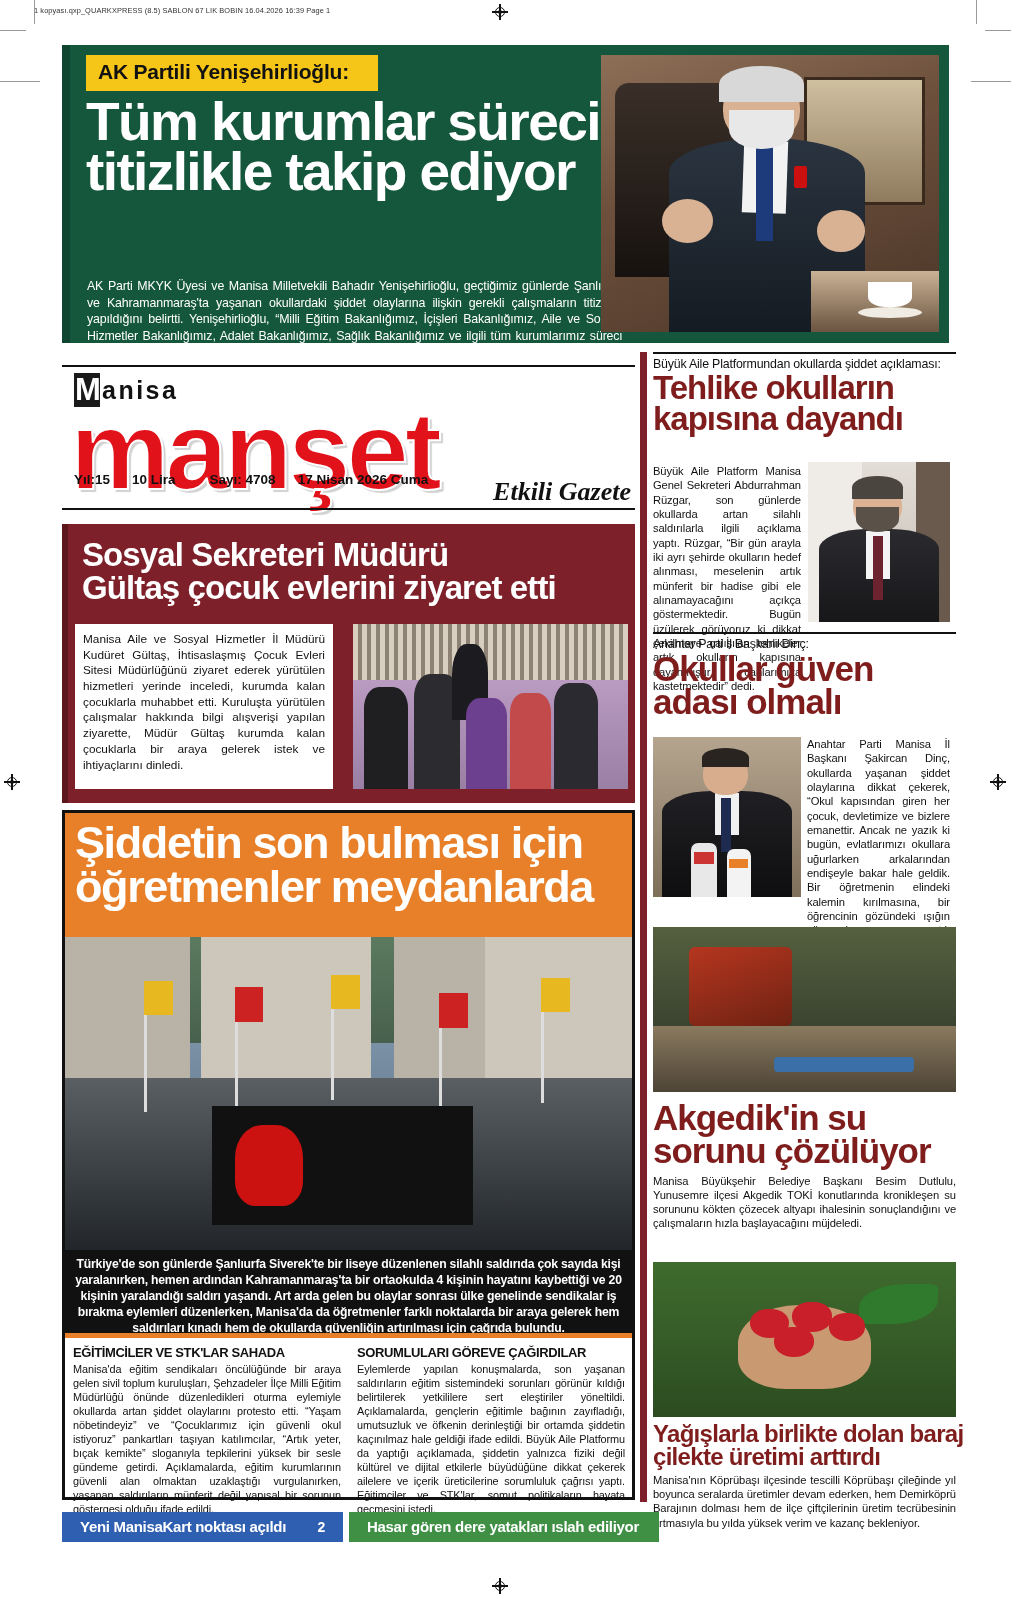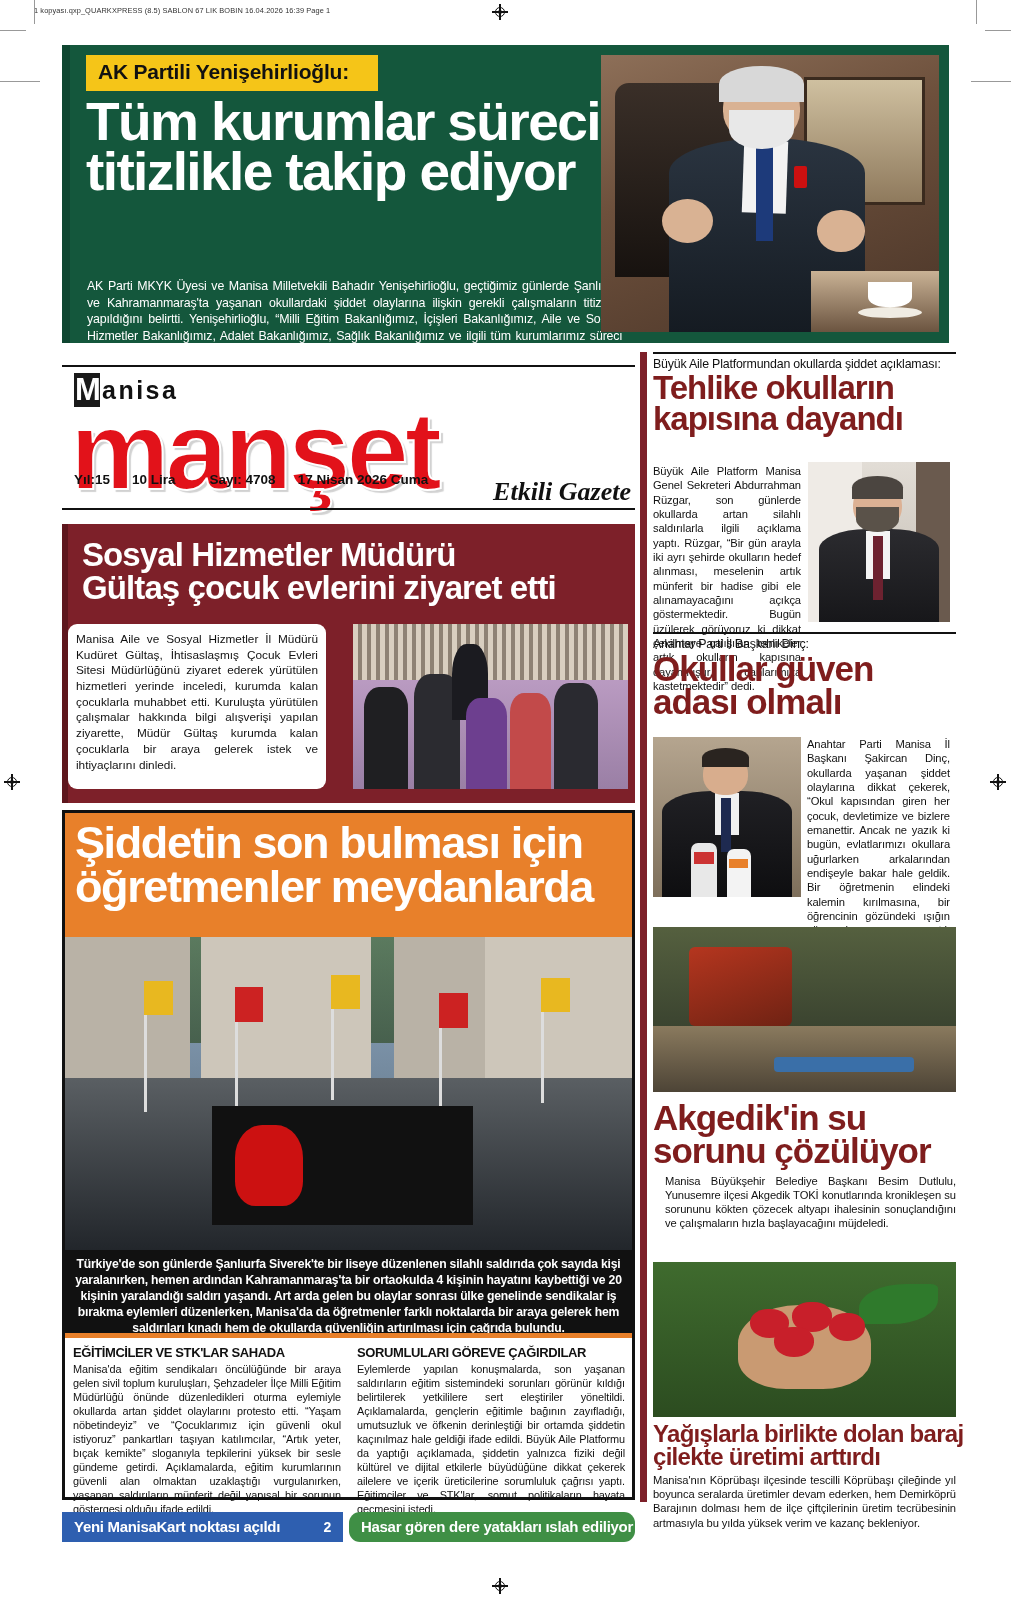--- a/index.html
+++ b/index.html
@@ -125,40 +125,40 @@
 
   
   #ap-block { position:absolute; left:6px; top:280px; width:303px; }
   #ap-rule { width:303px; height:2px; background:#111; }
   #ap-photo { position:absolute; left:6px; top:385px; width:148px; height:160px; overflow:hidden; background:#2b2b2b; }
   #ap-body { position:absolute; left:160px; top:385px; width:143px; }
 
   
   #ak-photo { position:absolute; left:6px; top:575px; width:303px; height:165px; overflow:hidden; }
   #ak-block { position:absolute; left:6px; top:748px; width:303px; }
-  #ak-body { margin-top:6px;margin-left:12px; }
+  #ak-body { margin-top:6px; }
 
   
   #cl-photo { position:absolute; left:6px; top:910px; width:303px; height:155px; overflow:hidden; }
   #cl-block { position:absolute; left:6px; top:1070px; width:303px; }
 
   
   #social-story {
     position:absolute; left:62px; top:524px; width:573px; height:279px;
     background:#7d2029; border-left:6px solid #5e161d;
   }
   #social-head {
     position:absolute; left:14px; top:14px; width:550px;
     color:#fff; font-weight:bold; font-size:33px; line-height:1.0; letter-spacing:-.9px;
   }
   #social-head span { display:block; white-space:nowrap; }
   #social-body {
-    position:absolute; left:0; top:100px; width:258px; height:165px;
+    position:absolute; left:7px; top:100px; width:258px; height:165px;
     background:#fff; color:#111;
-    font-size:11.8px; line-height:1.33; padding:8px 8px 6px 8px; text-align:justify;border-radius:9px;
+    font-size:11.8px; line-height:1.33; padding:8px 8px 6px 8px; text-align:justify;
   }
   #social-photo {
     position:absolute; left:285px; top:100px; width:275px; height:165px; overflow:hidden;
   }
 
   
   #protest-story {
     position:absolute; left:62px; top:810px; width:573px; height:690px;
     background:#ffffff; border:3px solid #111;
   }
@@ -180,25 +180,25 @@
   .sub-col { position:absolute; top:532px; width:268px; }
   #sub-left  { left:8px; }
   #sub-right { left:292px; }
   .sub-title { font-weight:bold; font-size:13px; color:#111; letter-spacing:-.4px; margin-bottom:3px; }
   .sub-body  { font-size:10.9px; line-height:1.28; color:#111; text-align:justify; letter-spacing:-.1px; }
 
   
   #footer { position:absolute; left:62px; top:1512px; width:573px; height:30px; }
   .fbanner {
     position:absolute; top:0; height:30px; color:#fff;
-    font-weight:bold; font-size:15px; line-height:30px; padding:0 12px;
+    font-weight:bold; font-size:15px; line-height:30px; padding:0 18px;
     letter-spacing:-.3px; white-space:nowrap;
   }
   #fb1 { left:0; width:281px; background:#2e5fb0; }
-  #fb2 { left:287px; width:286px; background:#3f8f45;border-radius:11px; }
+  #fb2 { left:287px; width:310px; background:#3f8f45; }
   .fb-num { float:right; font-size:14px; }
 
   
   .ph { position:absolute; inset:0; }
 
   
   #ph-top { background:linear-gradient(160deg,#8d6f58 0%,#6d503c 40%,#4a3528 100%); }
   #ph-top .wallart { position:absolute; left:60%; top:8%; width:36%; height:46%;
     background:linear-gradient(180deg,#cfc0a0,#8f7a5d); border:3px solid #3a2a1e; }
   #ph-top .chair { position:absolute; left:4%; top:10%; width:46%; height:70%;
@@ -461,21 +461,21 @@
       <div class="r-head" style="font-size:24px;letter-spacing:-.7px;">
         <span>Yağışlarla birlikte dolan baraj</span>
         <span>çilekte üretimi arttırdı</span>
       </div>
       <div class="r-body" style="margin-top:4px;">Manisa'nın Köprübaşı ilçesinde tescilli Köprübaşı çileğinde yıl boyunca seralarda üretimler devam ederken, hem Demirköprü Barajının dolması hem de ilçe çiftçilerinin üretim tecrübesinin artmasıyla bu yılda yüksek verim ve kazanç bekleniyor.</div>
     </div>
   </div>
 
   <div id="social-story">
     <div id="social-head" class="hl">
-      <span>Sosyal Hizmetler Müdürü</span>
+      <span>Sosyal Sekreteri Müdürü</span>
       <span>Gültaş çocuk evlerini ziyaret etti</span>
     </div>
     <div id="social-body">Manisa Aile ve Sosyal Hizmetler İl Müdürü Kudüret Gültaş, İhtisaslaşmış Çocuk Evleri Sitesi Müdürlüğünü ziyaret ederek yürütülen hizmetleri yerinde inceledi, kurumda kalan çocuklarla muhabbet etti. Kuruluşta yürütülen çalışmalar hakkında bilgi alışverişi yapılan ziyarette, Müdür Gültaş kurumda kalan çocuklarla bir araya gelerek istek ve ihtiyaçlarını dinledi.</div>
     <div id="social-photo">
       <div class="ph" id="ph-social">
         <div class="shelf"></div>
         <div class="w1"></div>
           <div class="w2"></div>
           <div class="lady"></div>
         <div class="w3"></div>

